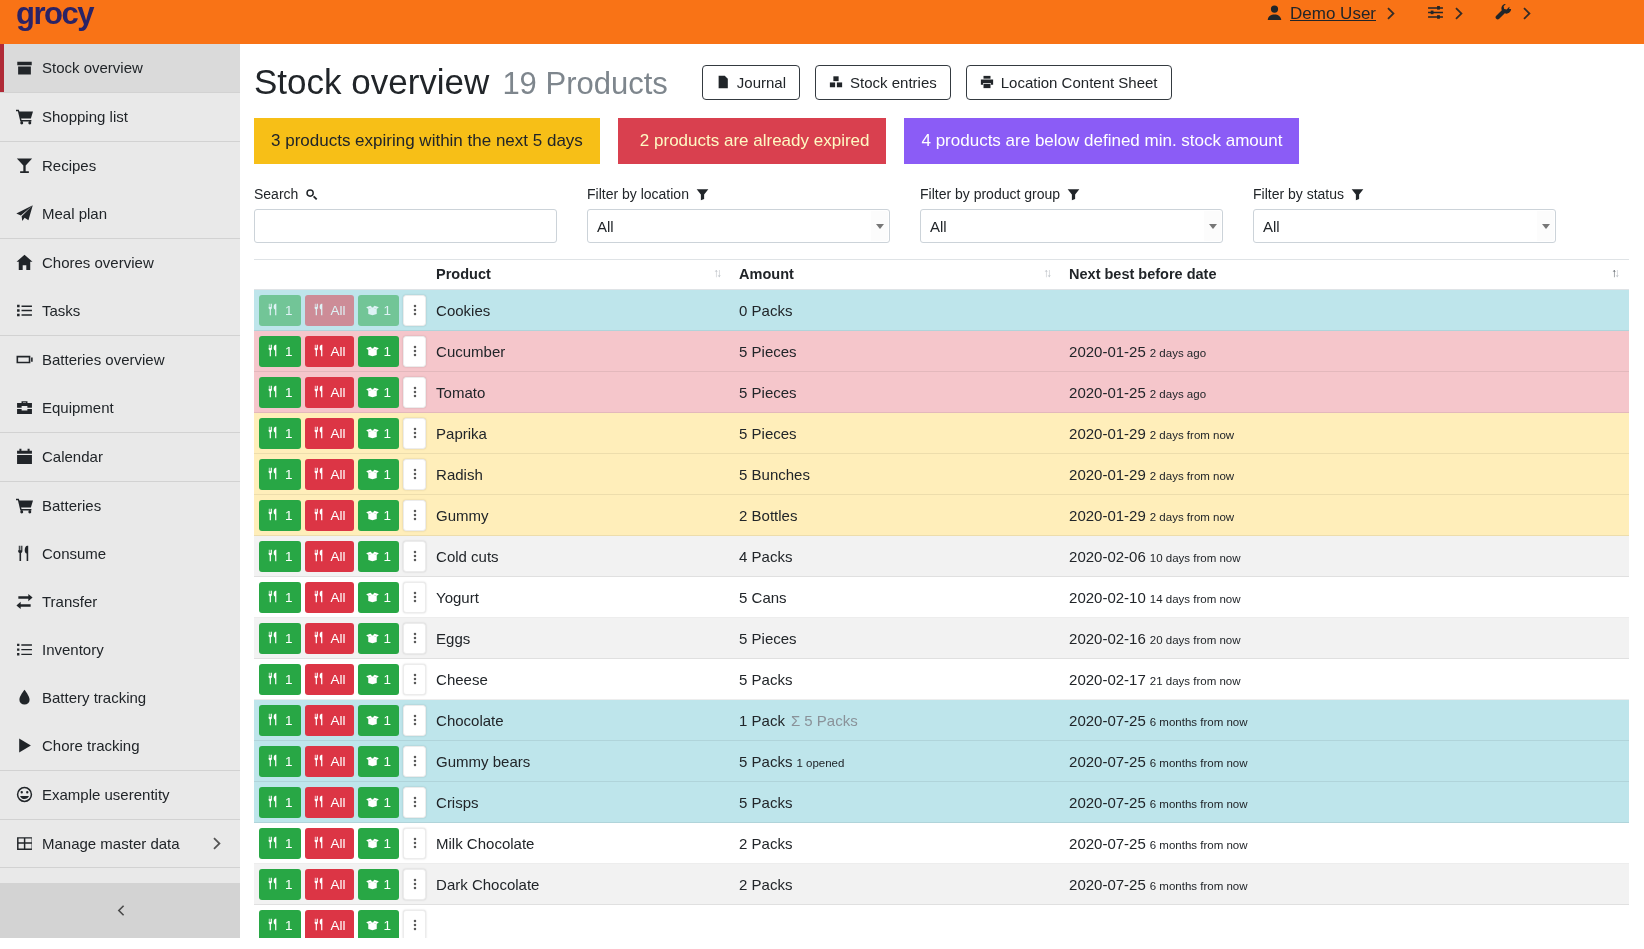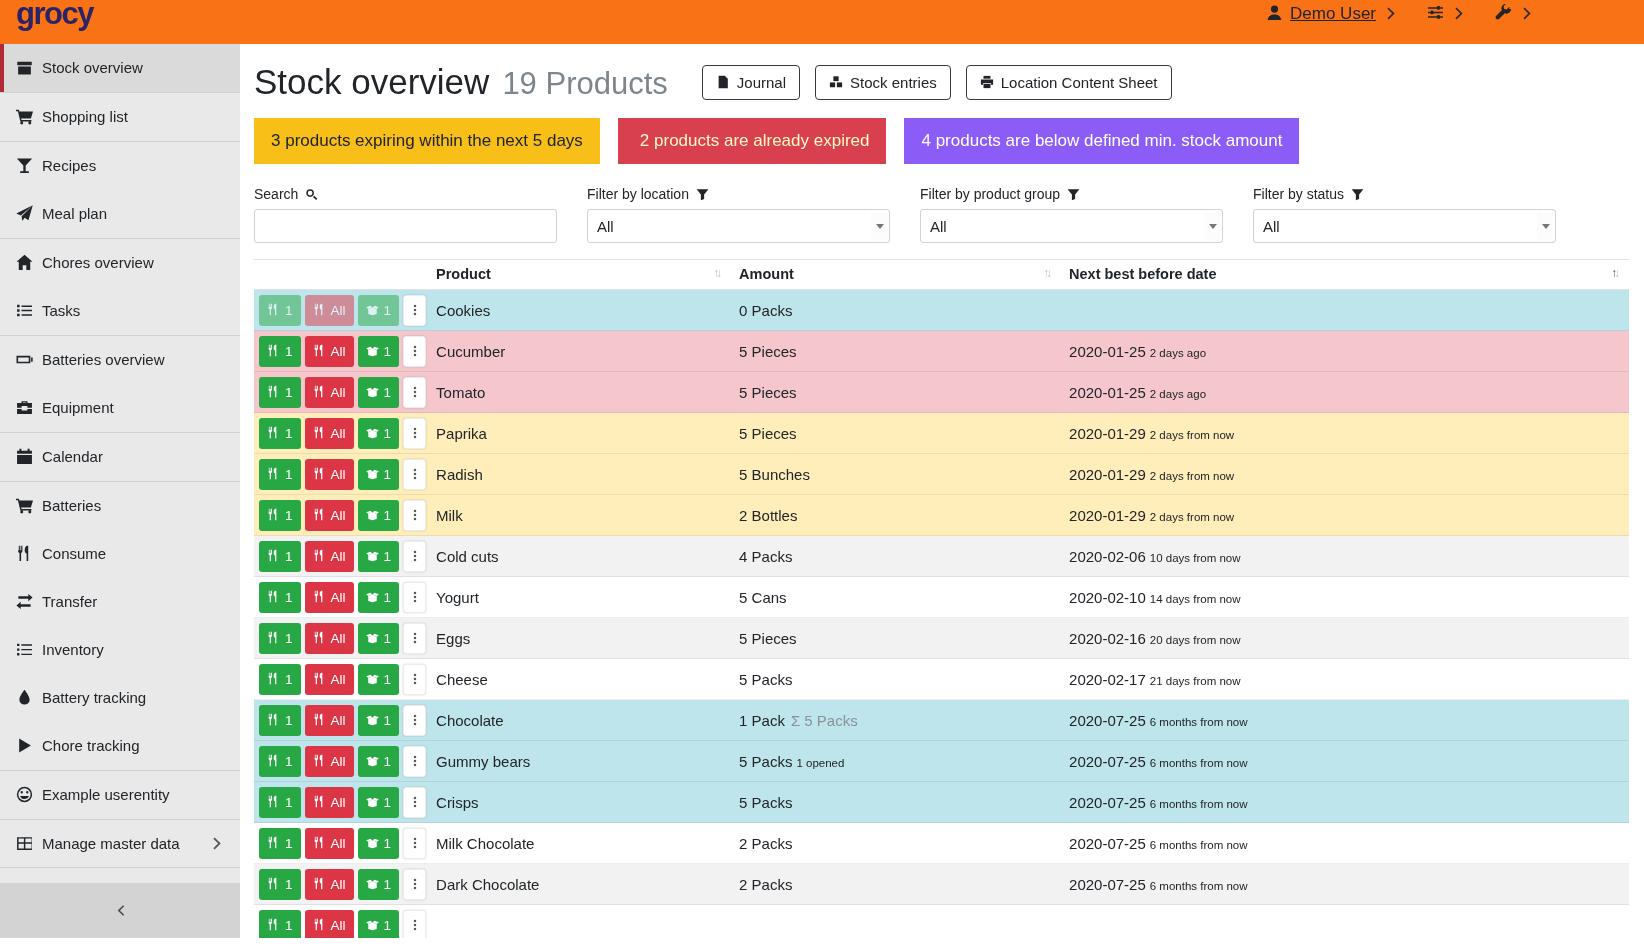--- a/index.html
+++ b/index.html
@@ -543,21 +543,21 @@
                 </button>
                 <button class="btn btn-more">
                   <span><svg class="ic" viewBox="0 0 16 16" fill="currentColor" aria-hidden="true">
                       <circle cx="8" cy="2.6" r="1.7"></circle>
                       <circle cx="8" cy="8" r="1.7"></circle>
                       <circle cx="8" cy="13.4" r="1.7"></circle>
                     </svg></span>
                 </button>
               </div>
             </td>
-            <td>Milk</td>
+            <td>Gummy</td>
             <td>2 Bottles</td>
             <td>2020-01-29<span class="note">2 days from now</span></td>
           </tr>
           <tr>
             <td class="c-act">
               <div class="acts">
                 <button class="btn btn-green">
                   <span><svg class="ic" viewBox="0 0 16 16" fill="currentColor" aria-hidden="true">
                       <path d="M2 .8v4.9c0 1 .5 1.7 1.3 1.9V15h1.5V7.6C5.5 7.4 6 6.7 6 5.7V.8H4.9v4.1h-.8V.8H3v4.1h-.8V.8zM10.7.8C9.2.8 8.2 2.7 8.2 4.9c0 1.7.7 2.9 1.8 3.2V15h1.5V.8z"></path>
                     </svg></span>

